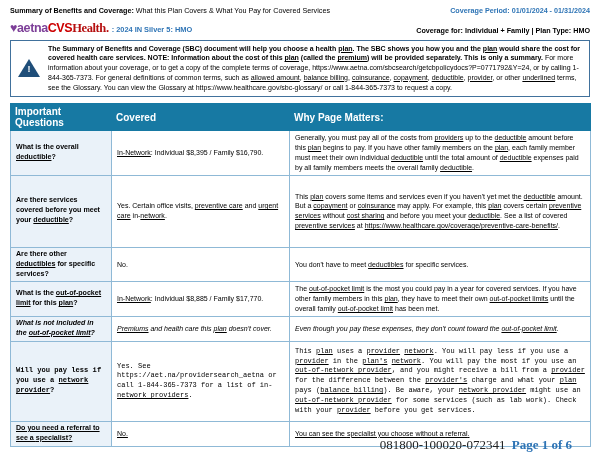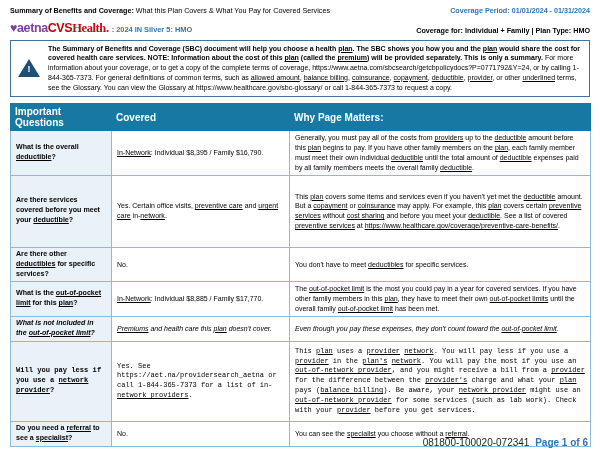--- a/index.html
+++ b/index.html
@@ -46,24 +46,24 @@
   }
   .sbc td.q{background:#EAF2F9;font-weight:bold;font-size:7.1px;}
   .sbc u{text-decoration:underline;}
   
   .sbc tbody tr:nth-child(1){height:44px;}
   .sbc tbody tr:nth-child(2){height:72px;}
   .sbc tbody tr:nth-child(3){height:27px;}
   .sbc tbody tr:nth-child(4){height:31px;padding-left:23px;}
   .sbc tbody tr:nth-child(5){height:20px;font-style:italic;}
   .sbc tbody tr:nth-child(6){height:80px;font-family:Liberation Mono, monospace;}
-  .sbc tbody tr:nth-child(7){height:22px;}
+  .sbc tbody tr:nth-child(7){height:22px;text-decoration:underline;}
 
   
-  .footer{position:absolute;top:437px;right:12px;font-family:Liberation Sans, sans-serif;font-size:10px;}
+  .footer{position:absolute;top:437px;right:28px;font-family:Liberation Serif, serif;font-size:13px;}
   .footer .doc-num{color:#222;}
   .footer .page-num{color:#2E74B5;font-weight:bold;margin-left:3px;}
 </style>
 </head>
 <body>
 
 <div class="page">
 
   <div class="hdr1">
     <div class="doc-title">

